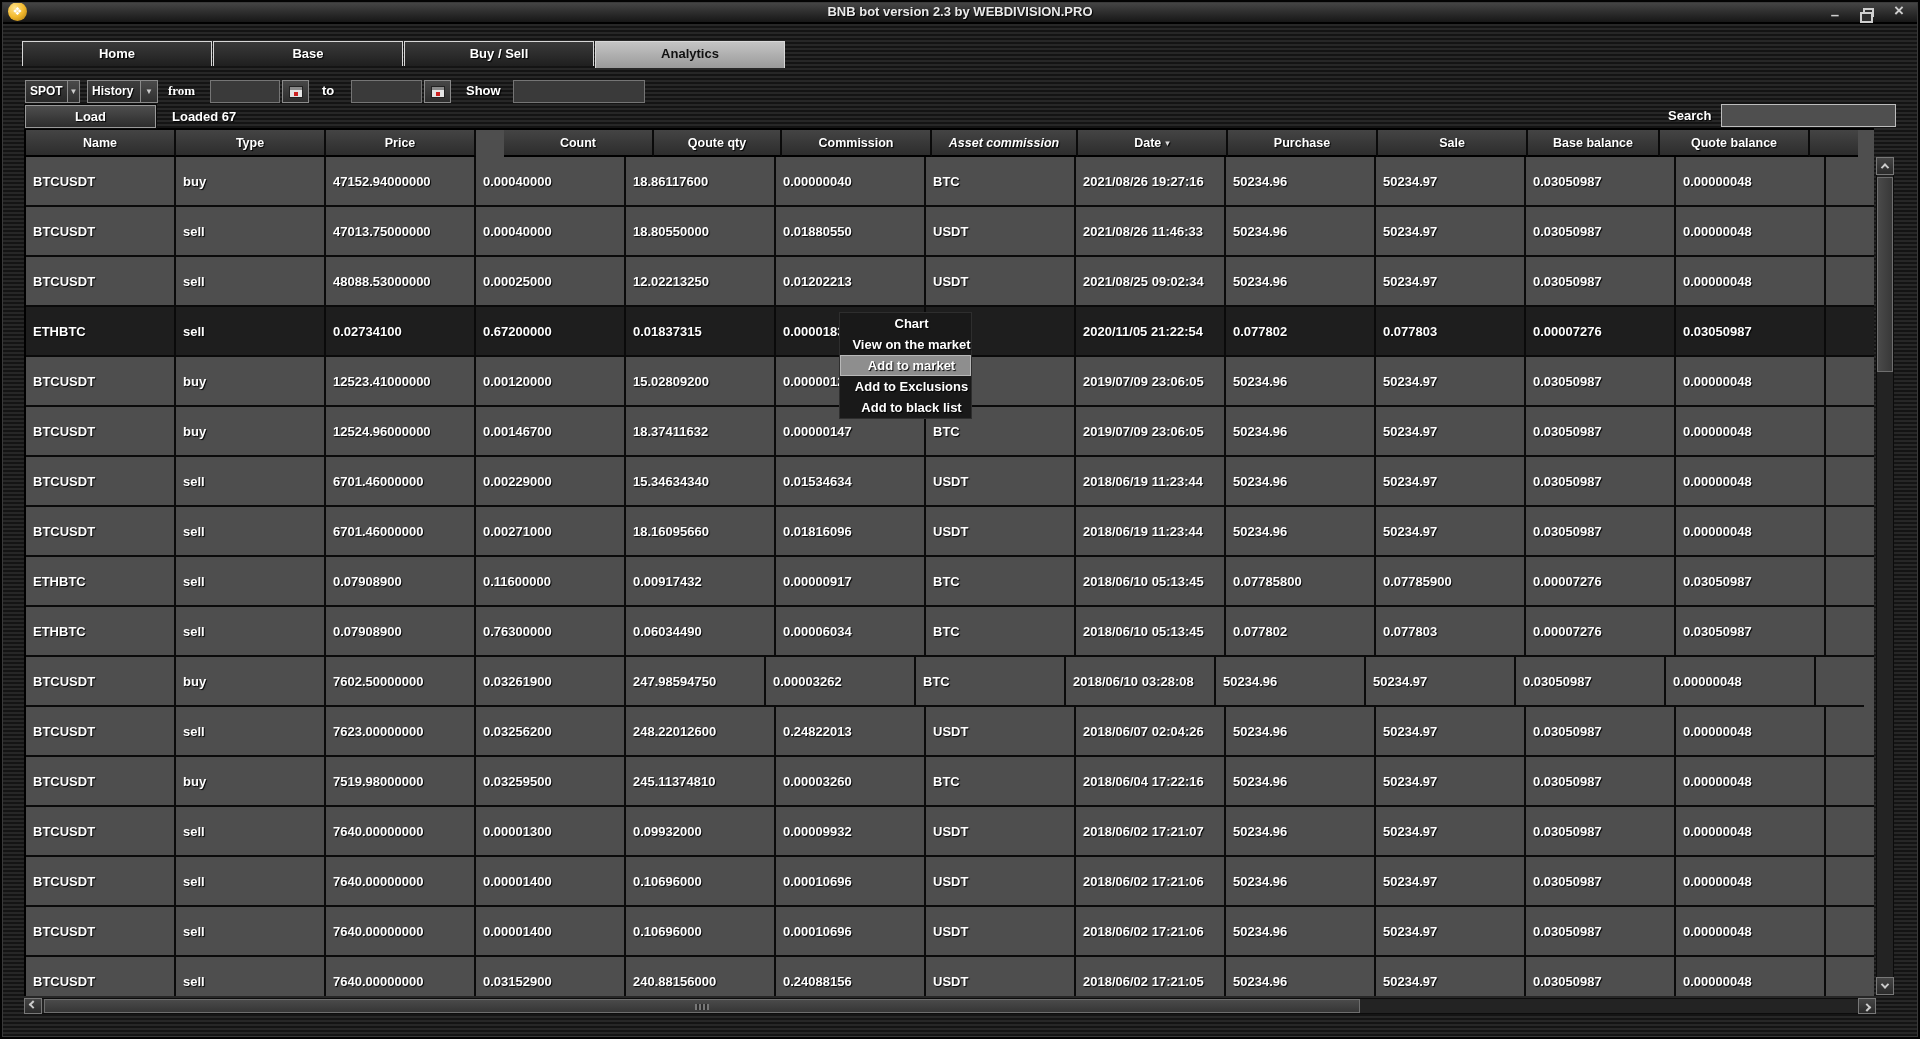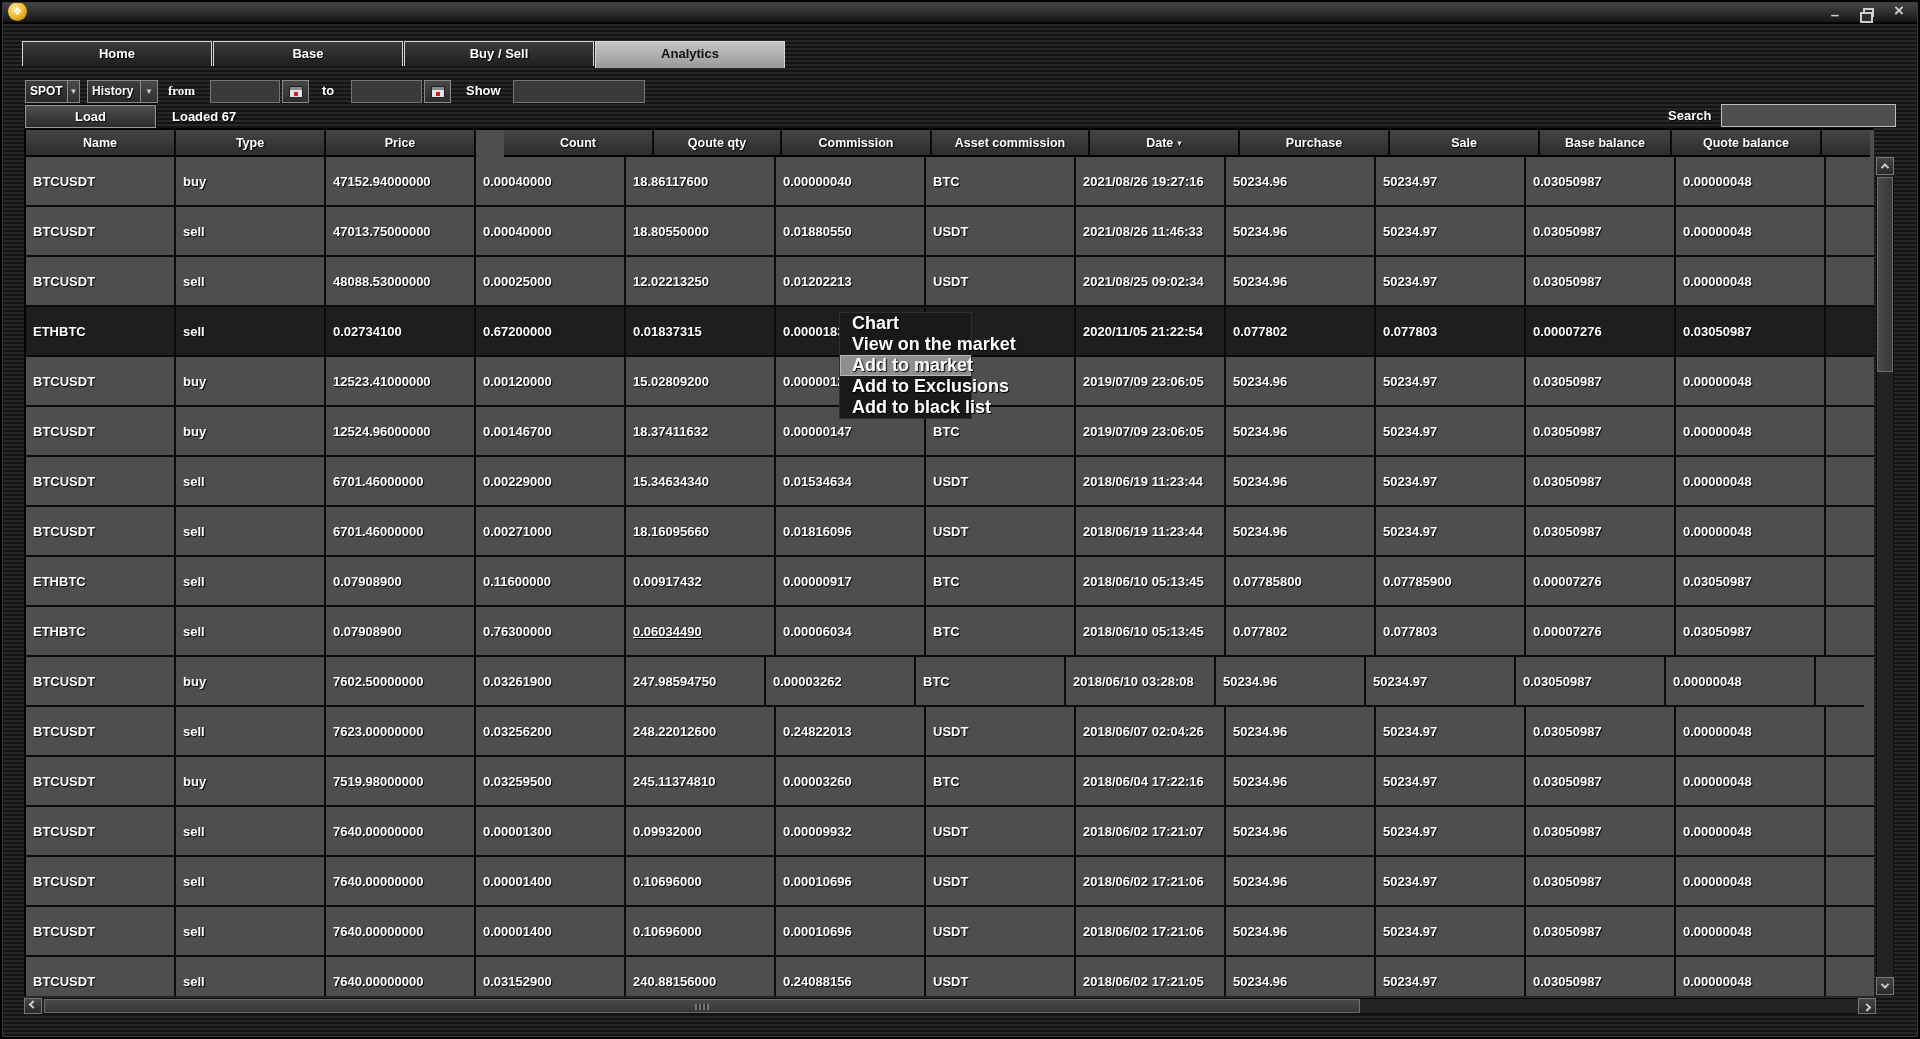--- a/index.html
+++ b/index.html
@@ -112,22 +112,23 @@
     white-space:nowrap; overflow:hidden;
   }
 
   
   #context-menu {
     position:absolute; left:839px; top:312px; width:133px;
     background:#191919; border:1px solid #2e2e2e; z-index:30;
   }
   .mitem {
     height:21px; line-height:21px; padding-left:12px;
-    font-size:18px; font-weight:bold; color:#fff; text-shadow:1px 1px 1px #000;
+    font-size:13px; font-weight:bold; color:#fff; text-shadow:1px 1px 1px #000;
     white-space:nowrap;
+    text-align:center;
   }
   .mitem.hl { background:#8e8e8e; box-shadow:inset 0 0 0 1px #b8b8b8; }
 
   
   .sb-btn {
     position:absolute; background:linear-gradient(to bottom,#454545,#2a2a2a);
     border:1px solid #787878; display:flex; align-items:center; justify-content:center; z-index:12;
   }
   .chev { width:6px; height:6px; border-left:2px solid #ccc; border-top:2px solid #ccc; }
   .chev.up { transform:rotate(45deg) translate(1px,1px); }
@@ -143,20 +144,21 @@
 </style>
 </head>
 <body>
 
 <div class="frame"></div>
 
 <div id="titlebar">
   <div class="bnb-icon">
     <span>❖</span>
   </div>
+  <div id="window-title">BNB bot version 2.3 by WEBDIVISION.PRO</div>
   <div class="win-controls">
     <div class="win-btn min">–</div>
     <div class="win-btn">
         <span class="restore-glyph"></span>
       </div>
     <div class="win-btn close">×</div>
   </div>
 </div>
 
 <div id="tabs">
@@ -207,21 +209,21 @@
       </div>
       <div class="hcell" style="width: 150px; margin-left: 28px;">
         <span>Count</span>
       </div>
       <div class="hcell" style="width: 128px;">
         <span>Qoute qty</span>
       </div>
       <div class="hcell" style="width: 150px;">
         <span>Commission</span>
       </div>
-      <div class="hcell" style="width: 158px;">
+      <div class="hcell" style="width: 146px; font-style: italic;">
         <span>Asset commission</span>
       </div>
       <div class="hcell" style="width: 150px;">
         <span>Date</span>
         <span class="sort">▾</span>
       </div>
       <div class="hcell" style="width: 150px;">
         <span>Purchase</span>
       </div>
       <div class="hcell" style="width: 150px;">
@@ -369,21 +371,21 @@
         <div class="tcell" style="width: 150px; background: inherit;">0.07785900</div>
         <div class="tcell" style="width: 150px; background: inherit;">0.00007276</div>
         <div class="tcell" style="width: 150px; background: inherit;">0.03050987</div>
         <div class="tcell" style="width: 48px; border-right: none; background: inherit;"></div>
       </div>
       <div class="trow">
         <div class="tcell" style="width: 150px; background: inherit;">ETHBTC</div>
         <div class="tcell" style="width: 150px; background: inherit;">sell</div>
         <div class="tcell" style="width: 150px; background: inherit;">0.07908900</div>
         <div class="tcell" style="width: 150px; background: inherit;">0.76300000</div>
-        <div class="tcell" style="width: 150px; background: inherit; text-decoration: underline;">0.06034490</div>
+        <div class="tcell" style="width: 150px; background: inherit;">0.06034490</div>
         <div class="tcell" style="width: 150px; background: inherit;">0.00006034</div>
         <div class="tcell" style="width: 150px; background: inherit;">BTC</div>
         <div class="tcell" style="width: 150px; background: inherit;">2018/06/10 05:13:45</div>
         <div class="tcell" style="width: 150px; background: inherit;">0.077802</div>
         <div class="tcell" style="width: 150px; background: inherit;">0.077803</div>
         <div class="tcell" style="width: 150px; background: inherit;">0.00007276</div>
         <div class="tcell" style="width: 150px; background: inherit;">0.03050987</div>
         <div class="tcell" style="width: 48px; border-right: none; background: inherit;"></div>
       </div>
       <div class="trow">

